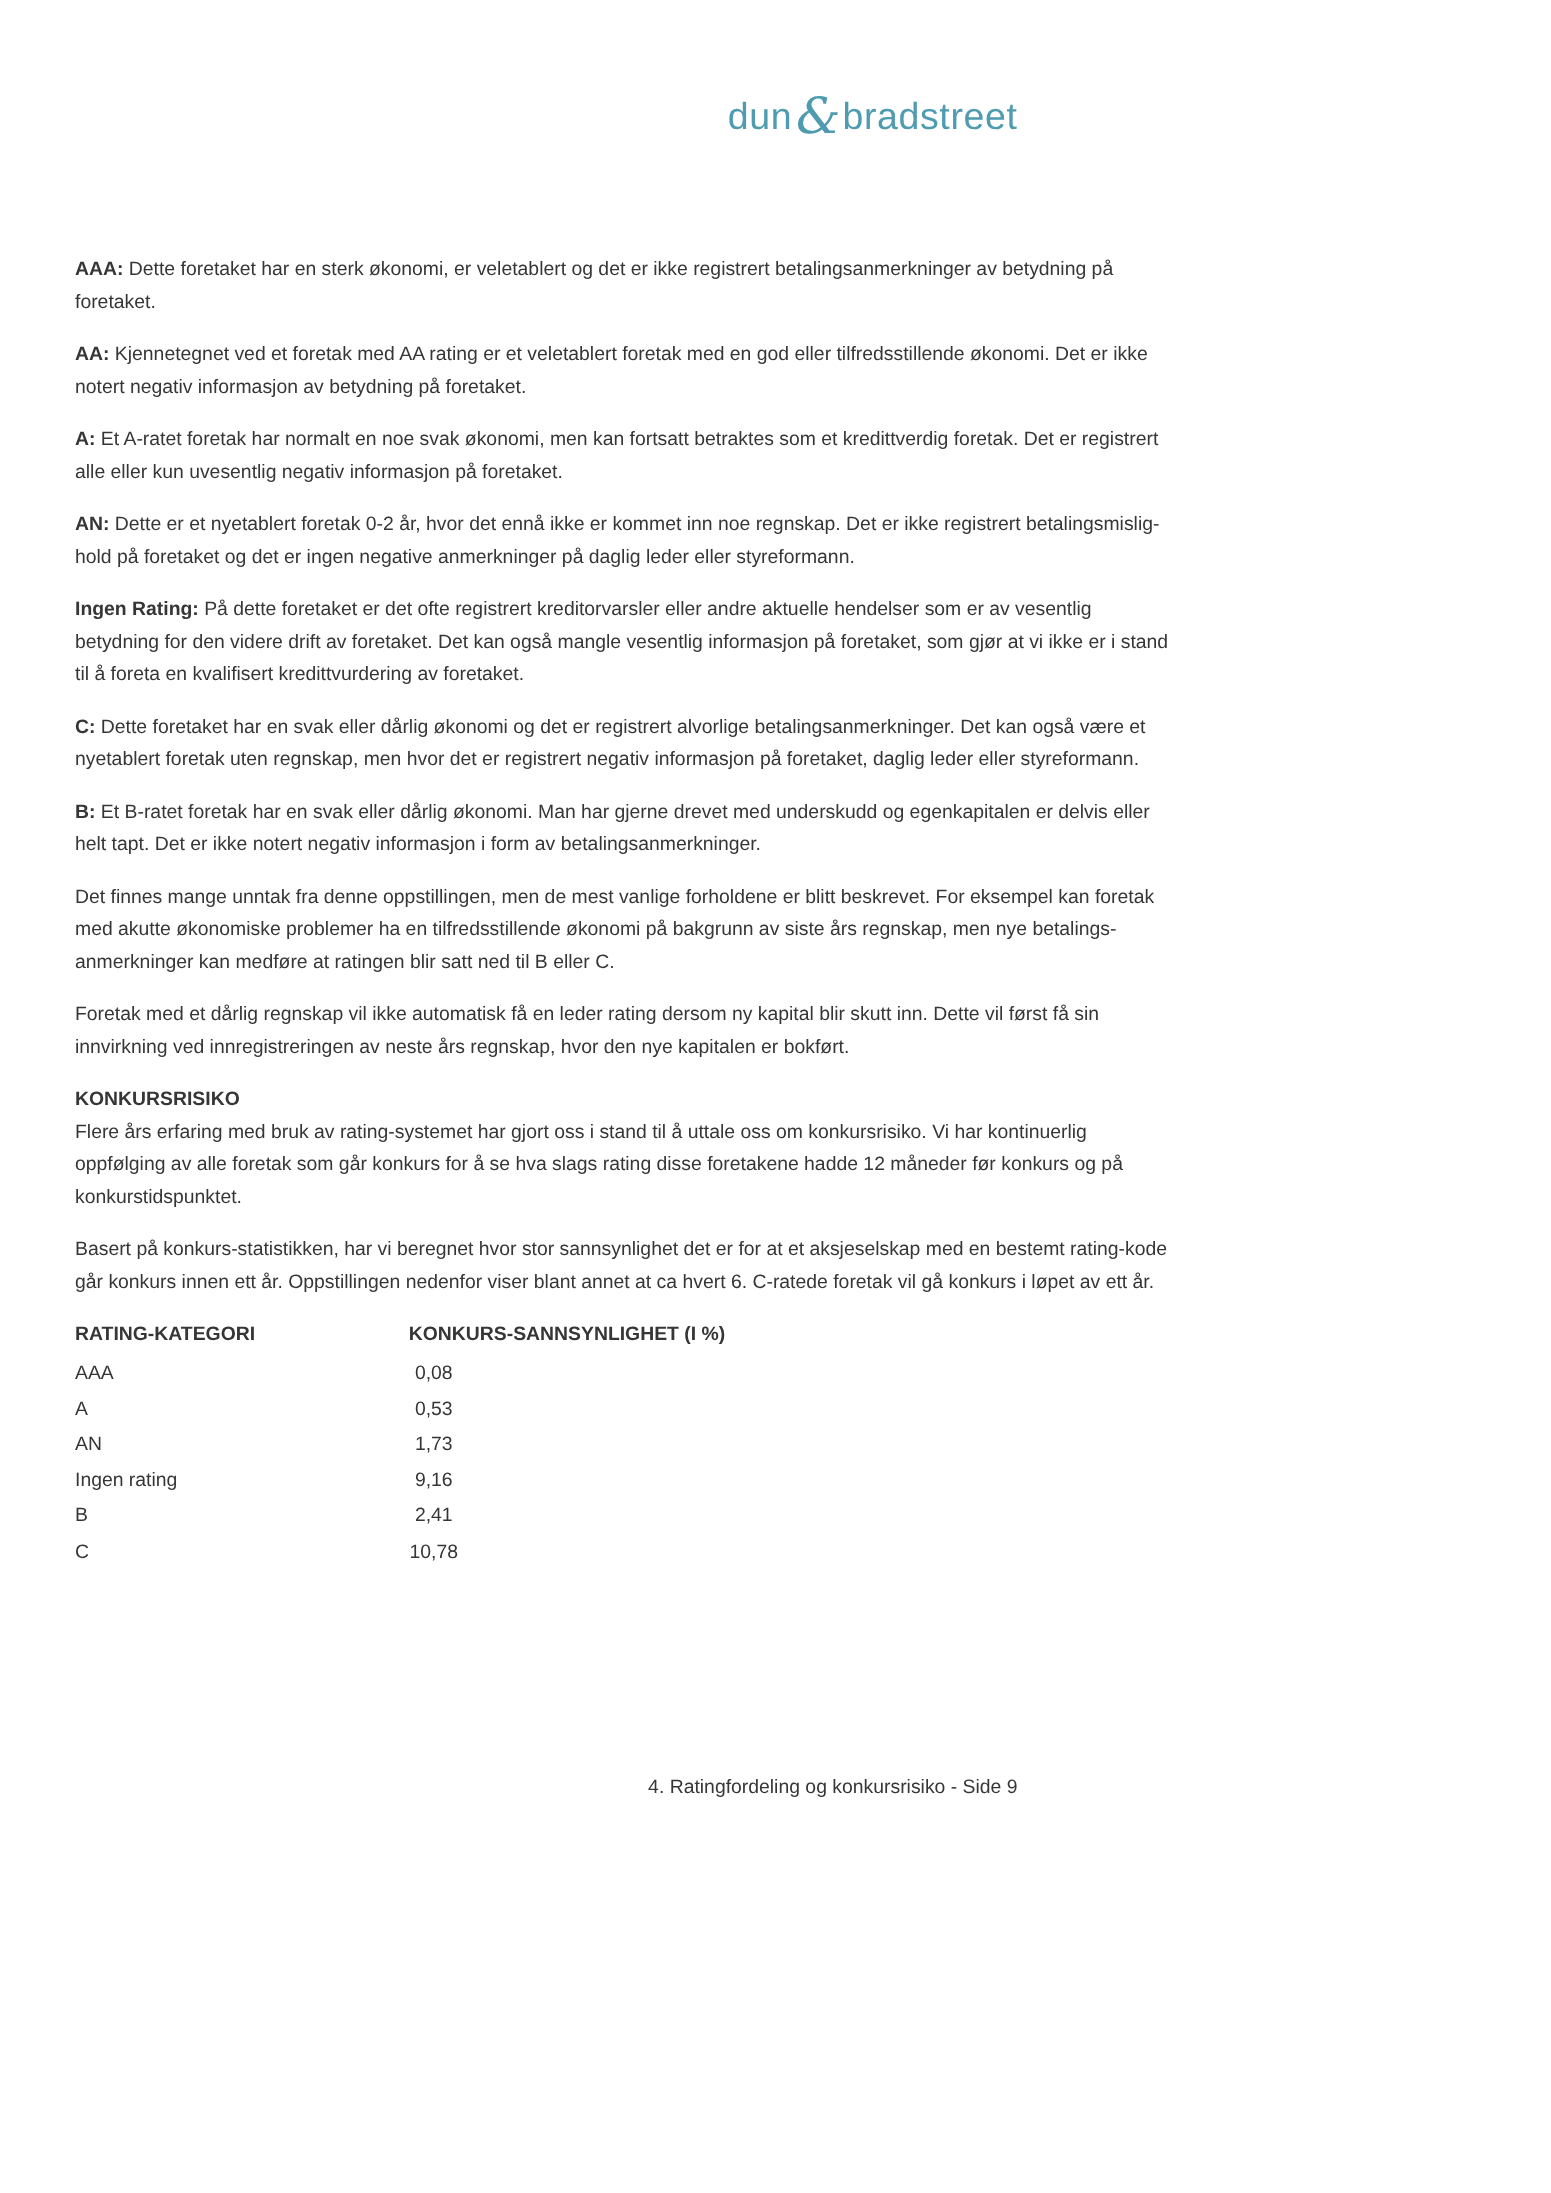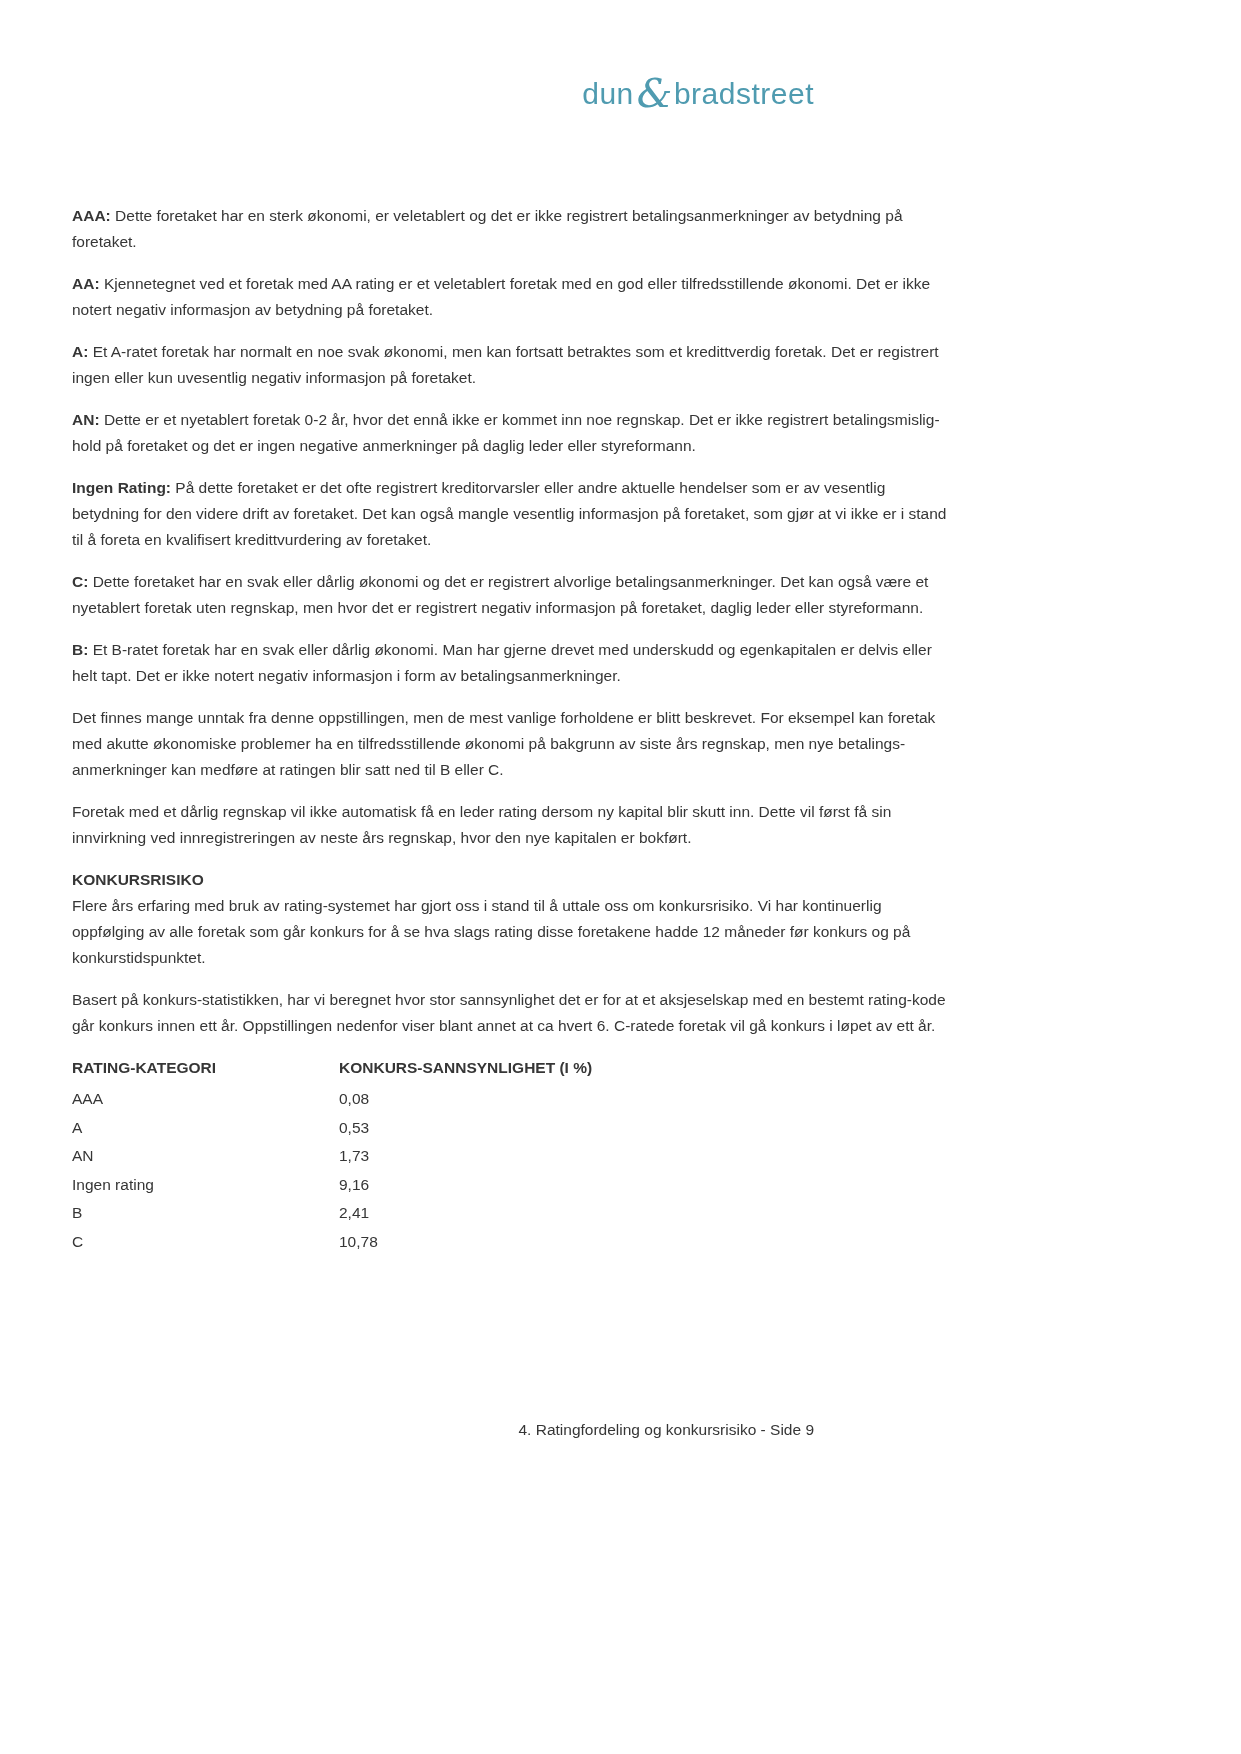--- a/index.html
+++ b/index.html
@@ -33,40 +33,40 @@
     font-style: italic;
     font-size: 40px;
     position: relative;
     top: 3px;
     margin: 0 1px 0 3px;
   }
 
   
   .content {
     position: absolute;
-    left: 72px; top: 203px;
+    left: 60px; top: 203px;
     width: 884px;
     font-size: 15.5px;
     line-height: 26px;
   }
   .para { margin-bottom: 16px; }
   .para strong { font-weight: bold; }
   .section-heading {
     font-size: 15.5px;
     font-weight: bold;
     line-height: 26px;
     margin-bottom: 0;
   }
 
   
   .rating-table { margin-top: 2px; }
   .trow { display: flex; line-height: 28.5px; }
   .trow.theader { font-weight: bold; margin-bottom: 4px; line-height: 26px; justify-content: flex-end; }
   .tcat { width: 267px; flex: 0 0 267px; }
-  .tval { width: 40px; flex: 0 0 40px; text-align: left; }
+  .tval { width: 40px; flex: 0 0 40px; text-align: center; }
   .thead2 { flex: 1; }
 
   .updated-note {
     margin-top: 28px;
     font-style: italic;
   }
 
   
   .page-footer {
     position: absolute;
@@ -85,21 +85,21 @@
   <div class="logo">
     <span>dun</span><span class="amp">&amp;</span><span>bradstreet</span>
   </div>
 
   <div class="content">
 
     <p class="para"><strong>AAA:</strong> <span>Dette foretaket har en sterk økonomi, er veletablert og det er ikke registrert betalingsanmerkninger av betydning på foretaket.</span></p>
 
     <p class="para"><strong>AA:</strong> <span>Kjennetegnet ved et foretak med AA rating er et veletablert foretak med en god eller tilfredsstillende økonomi. Det er ikke notert negativ informasjon av betydning på foretaket.</span></p>
 
-    <p class="para"><strong>A:</strong> <span>Et A-ratet foretak har normalt en noe svak økonomi, men kan fortsatt betraktes som et kredittverdig foretak. Det er registrert ingen eller kun uvesentlig negativ informasjon på foretaket.</span></p>
+    <p class="para"><strong>A:</strong> <span>Et A-ratet foretak har normalt en noe svak økonomi, men kan fortsatt betraktes som et kredittverdig foretak. Det er registrert alle eller kun uvesentlig negativ informasjon på foretaket.</span></p>
 
     <p class="para"><strong>AN:</strong> <span>Dette er et nyetablert foretak 0-2 år, hvor det ennå ikke er kommet inn noe regnskap. Det er ikke registrert betalingsmislig- hold på foretaket og det er ingen negative anmerkninger på daglig leder eller styreformann.</span></p>
 
     <p class="para"><strong>Ingen Rating:</strong> <span>På dette foretaket er det ofte registrert kreditorvarsler eller andre aktuelle hendelser som er av vesentlig betydning for den videre drift av foretaket. Det kan også mangle vesentlig informasjon på foretaket, som gjør at vi ikke er i stand til å foreta en kvalifisert kredittvurdering av foretaket.</span></p>
 
     <p class="para"><strong>C:</strong> <span>Dette foretaket har en svak eller dårlig økonomi og det er registrert alvorlige betalingsanmerkninger. Det kan også være et nyetablert foretak uten regnskap, men hvor det er registrert negativ informasjon på foretaket, daglig leder eller styreformann.</span></p>
 
     <p class="para"><strong>B:</strong> <span>Et B-ratet foretak har en svak eller dårlig økonomi. Man har gjerne drevet med underskudd og egenkapitalen er delvis eller helt tapt. Det er ikke notert negativ informasjon i form av betalingsanmerkninger.</span></p>
 
     <p class="para">Det finnes mange unntak fra denne oppstillingen, men de mest vanlige forholdene er blitt beskrevet. For eksempel kan foretak med akutte økonomiske problemer ha en tilfredsstillende økonomi på bakgrunn av siste års regnskap, men nye betalings- anmerkninger kan medføre at ratingen blir satt ned til B eller C.</p>

